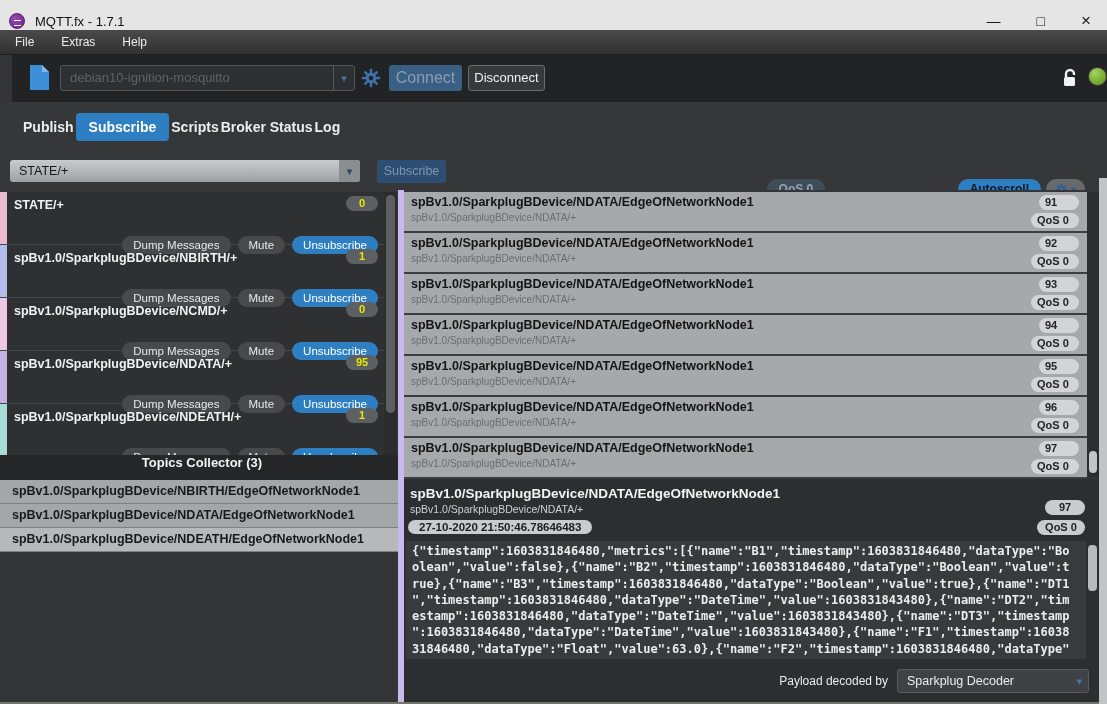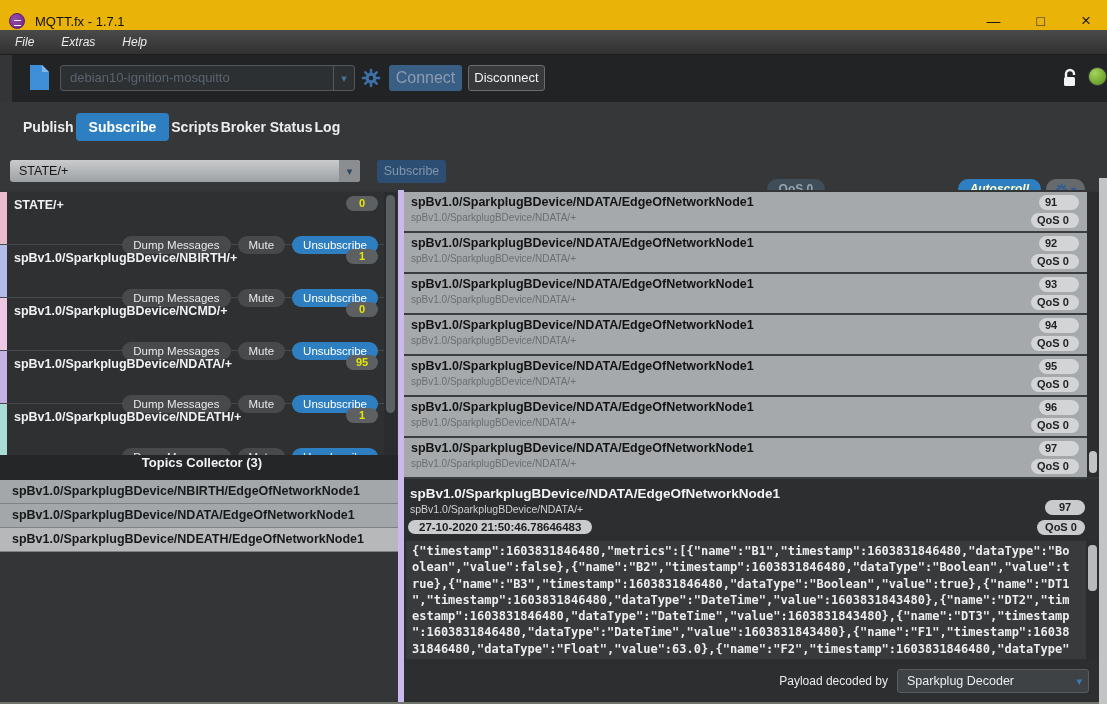--- a/index.html
+++ b/index.html
@@ -1,36 +1,36 @@
 <!DOCTYPE html>
 <html><head>
 <meta charset="utf-8">
 <style>
   * { margin:0; padding:0; box-sizing:border-box; }
   html,body { width:1107px; height:704px; background:#1b1b1b; }
   #app { position:relative; width:1107px; height:704px; overflow:hidden;
          font-family:"Liberation Sans", sans-serif; background:#333537; }
 
   
-  .titlebar { position:absolute; top:0; left:0; width:100%; height:42px; background:#eab308;
+  .titlebar { position:absolute; top:0; left:0; width:100%; height:42px; background:#e5e5e5;
               display:flex; align-items:center; }
   .app-icon { width:16px; height:16px; border-radius:50%; margin:0 10px 0 9px;
               background:radial-gradient(circle at 35% 35%, #9a4bb0, #6c2482);
               border:1px solid #5a1d6e; position:relative; }
   .app-icon::after { content:""; position:absolute; left:4px; top:6px; width:7px; height:4px;
               border-top:1px solid #fff; border-bottom:1px solid #fff; }
   .win-title { font-size:13px; color:#111; }
   .win-controls { margin-left:auto; display:flex; align-items:center; gap:36px; padding-right:16px;
               font-size:14px; color:#1a1a1a; }
   .win-controls span { cursor:default; line-height:30px; }
 
   
   .menubar { position:absolute; top:30px; left:0; width:100%; height:25px;
              background:linear-gradient(#4a4a4a,#313131); border-bottom:1px solid #1e1e1e;
-             display:flex; align-items:center; gap:27px; padding-left:15px;font-style:italic; }
+             display:flex; align-items:center; gap:27px; padding-left:15px; }
   .menubar span { font-size:12px; color:#ececec; }
 
   
   .connbar { position:absolute; top:55px; left:0; width:100%; height:48px; background:#212325;margin-left:12px; }
   .doc-icon { position:absolute; left:17px; top:9px; }
   .conn-combo { position:absolute; left:48px; top:10px; width:295px; height:26px;
                 background:#2d3032; border:1px solid #54575a; border-radius:3px;
                 font-size:13px; color:#59646e; line-height:24px; padding-left:9px; }
   .conn-combo .arrow { position:absolute; right:0; top:0; width:21px; height:24px;
                 border-left:1px solid #54575a; color:#4d7199; font-size:11px;
@@ -62,21 +62,21 @@
                  background:#8b8e90; border-radius:0 3px 3px 0; color:#2c4560;
                  text-align:center; line-height:22px; font-size:11px; }
   .btn-subscribe { position:absolute; left:377px; top:8px; width:69px; height:23px;
                  background:#2c4e72; border-radius:3px; font-size:12.5px; color:#8195ab;
                  text-align:center; line-height:23px; }
   .subrow-right { position:absolute; right:22px; top:9px; display:flex; gap:5px; align-items:center; }
   .pillbtn { height:20px; border-radius:10px; font-size:12px; font-weight:bold;
              display:flex; align-items:center; justify-content:center; padding:0 12px; }
   .qos-sel { background:#3f4d59; color:#97a4ae; }
   .qos-un  { background:#37393b; color:#f97316;margin-top:36px; }
-  .autoscroll { color:#fef9c3;font-style:italic; }
+  .autoscroll { color:#0f172a; }
   .gear-pill { background:#676a6c; gap:3px; padding:0 9px; }
   .gear-pill .caret { color:#2e5e93; font-size:10px; }
 
   
   .content { position:absolute; top:190px; left:0; width:100%; height:514px; background:#333537; }
   .leftcol { position:absolute; left:0; top:0; width:398px; height:514px; }
   .rightcol { position:absolute; left:398px; top:0; width:709px; height:514px; background:#333537; }
 
   
   .subs { position:absolute; left:0; top:2px; width:384px; height:263px; overflow:hidden; }

